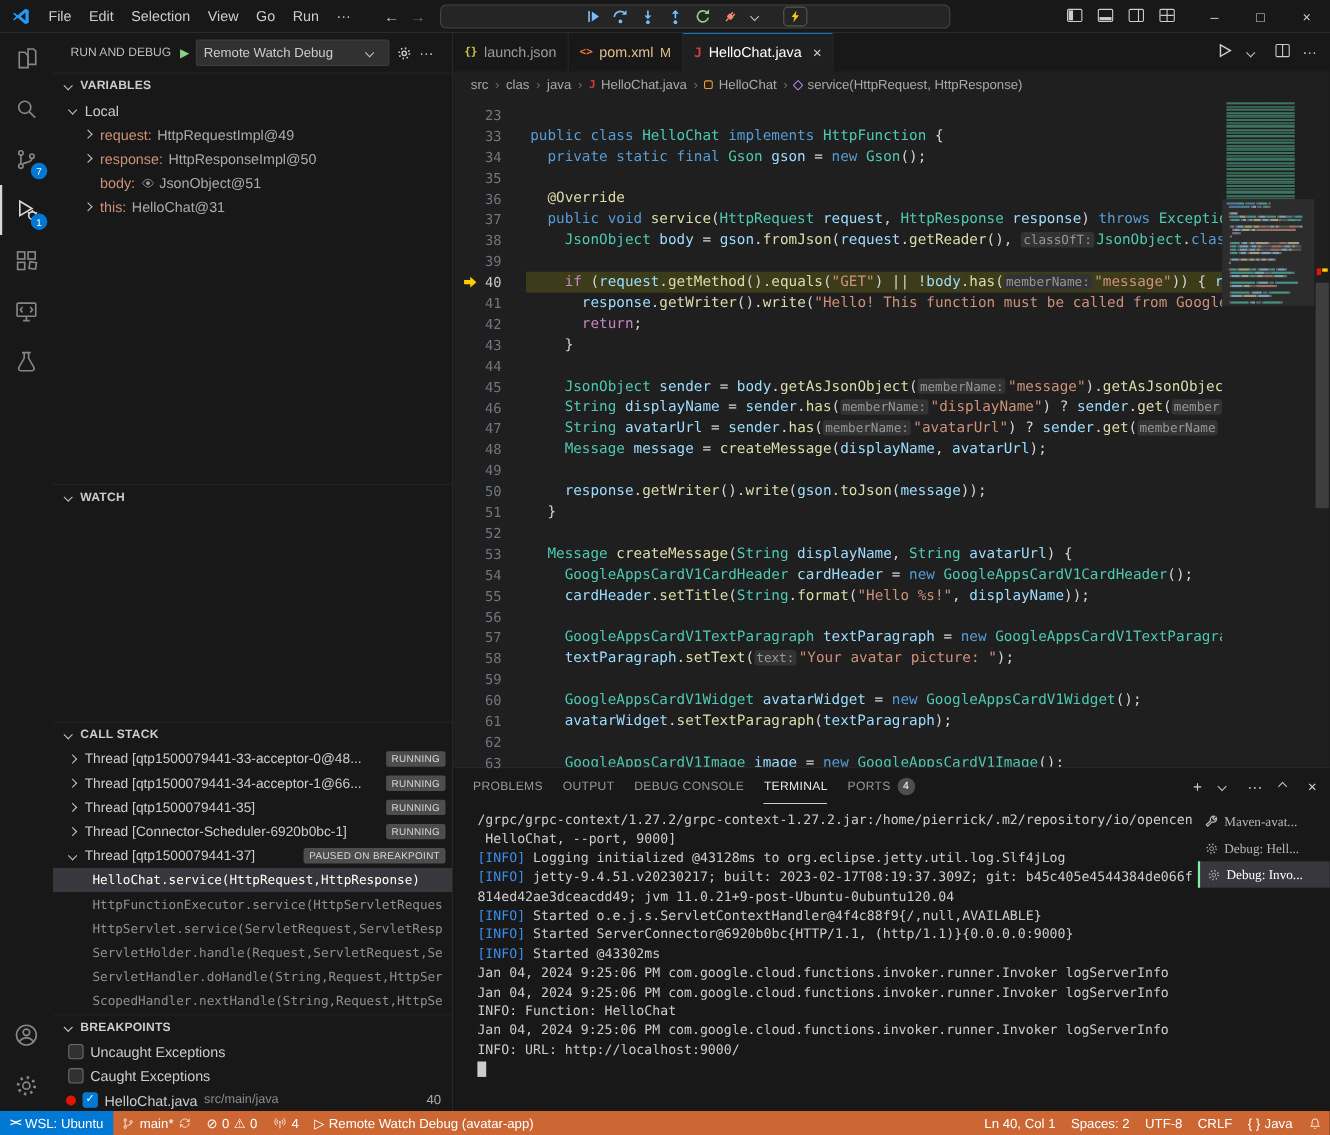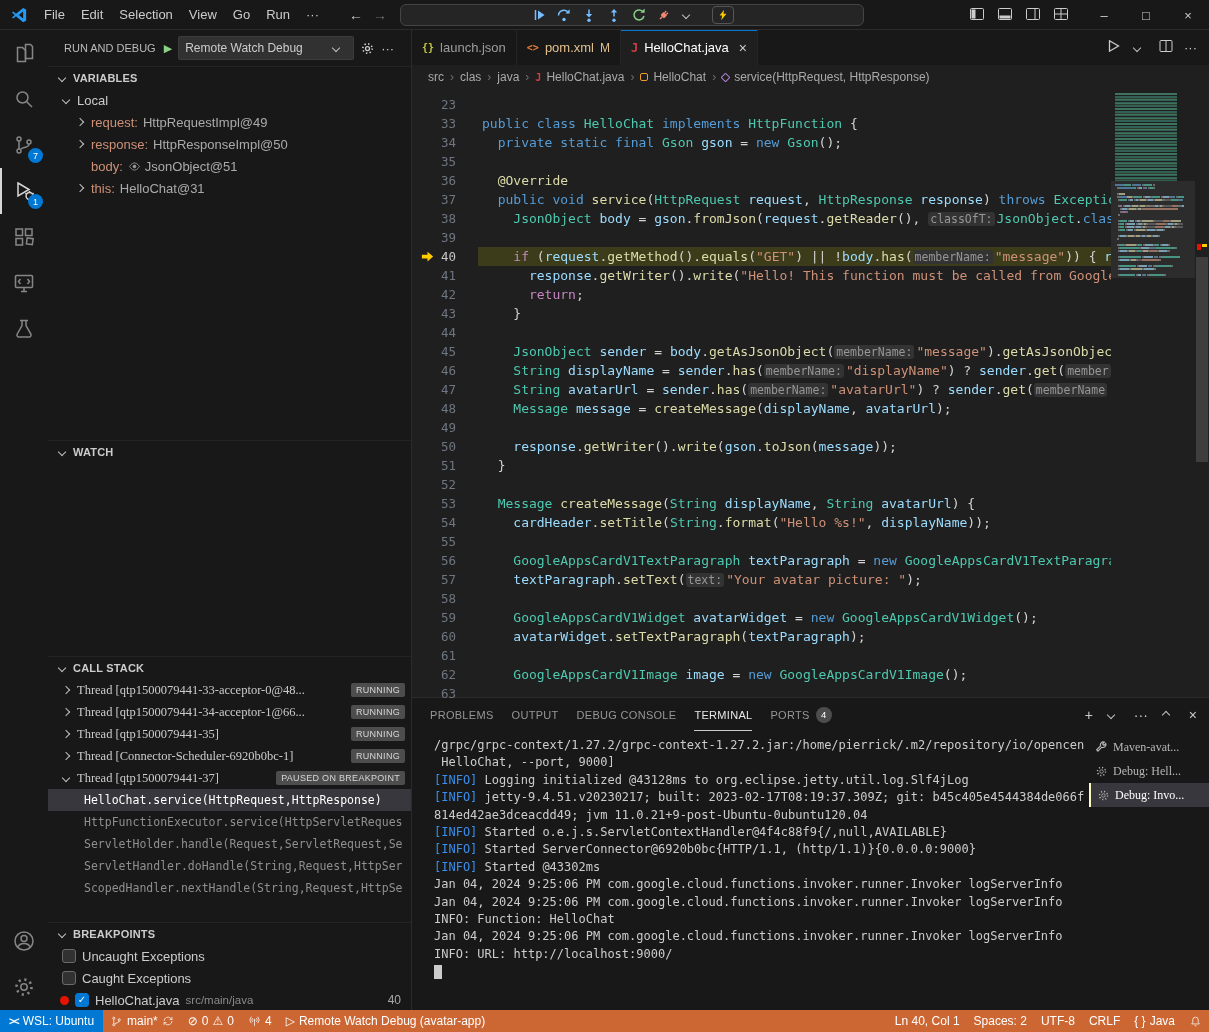--- a/index.html
+++ b/index.html
@@ -54,21 +54,21 @@
   .chev.right{transform:rotate(-45deg);}
   .chev.up{transform:rotate(225deg);}
   .chev-pad{display:inline-block;width:17px;flex:none;}
   .tree-row{height:22px;display:flex;align-items:center;padding-left:12px;white-space:nowrap;overflow:hidden;}
   .scope-label{color:#cccccc;font-size:13px;}
   .var-row{padding-left:26px;}
   .var-name{color:#ce9178;margin-right:5px;}
   .var-val{color:#c3c3c3;opacity:.85;}
   .eye{margin-right:4px;display:flex;align-items:center;}
   .cs-row{padding-left:12px;padding-right:6px;}
-  .cs-row .cs-label{flex:1;min-width:0;overflow:hidden;color:#cccccc;font-size:12.5px;font-family:Liberation Serif, serif;}
+  .cs-row .cs-label{flex:1;min-width:0;overflow:hidden;color:#cccccc;font-size:12.5px;}
   .cs-row.frame{padding-left:36px;align-items:center;}
   .cs-row.frame .cs-label{color:#8f8f8f;font-size:12.5px;font-family:"DejaVu Sans Mono",monospace;font-size:11.5px;}
   .cs-row.frame.selected{background:#37373d;}
   .cs-row.frame.selected .cs-label{color:#ffffff;}
   .cs-badge{flex:none;background:#4d4d4d;color:#d6d6d6;font-size:9px;padding:2px 5px;border-radius:2px;letter-spacing:.3px;}
   .bp-row{height:22px;display:flex;align-items:center;padding:0 10px 0 12px;gap:6px;white-space:nowrap;overflow:hidden;}
   .bp-dot{width:9px;height:9px;border-radius:50%;background:#e51400;flex:none;}
   .bp-check{width:14px;height:14px;border:1px solid #6b6b6b;border-radius:3px;background:#313131;flex:none;font-size:10px;line-height:12px;text-align:center;color:#fff;}
   .bp-check.checked{background:#0078d4;border-color:#0078d4;}
   .bp-label{color:#cccccc;}
@@ -130,21 +130,21 @@
   .panel-tab.active{color:#e7e7e7;box-shadow:inset 0 -1px 0 #cccccc;}
   .panel-badge{min-width:16px;height:16px;border-radius:9px;background:#4d4d4d;color:#fff;font-size:9.5px;display:flex;align-items:center;justify-content:center;padding:0 4px;}
   .panel-actions{margin-left:auto;display:flex;align-items:center;gap:12px;color:#cccccc;font-size:14px;}
   .panel-body{flex:1;display:flex;min-height:0;}
   .terminal{flex:1;padding:6px 0 0 22px;overflow:hidden;font-family:"DejaVu Sans Mono",monospace;font-size:12px;color:#cccccc;}
   .t-line{height:17.4px;line-height:17.4px;white-space:pre;}
   .t-info{color:#3b8eea;}
   .t-cursor{display:inline-block;width:8px;height:14px;background:#cccccc;vertical-align:middle;}
   .term-list{width:120px;flex:none;padding-top:4px;font-family:Liberation Serif, serif;}
   .term-item{height:24px;display:flex;align-items:center;gap:5px;padding:0 4px 0 6px;color:#b6b6b6;font-size:12px;white-space:nowrap;overflow:hidden;}
-  .term-item.active{background:#37373d;border-left:2px solid #fef9c3;color:#ffffff;}
+  .term-item.active{background:#37373d;border-left:2px solid #86efac;color:#ffffff;}
   .term-ic{display:flex;align-items:center;flex:none;}
   .term-ic svg{stroke:#b6b6b6;fill:none;stroke-width:1.4;}
 
   
   .statusbar{height:22px;background:#cc6633;display:flex;align-items:center;color:#ffffff;font-size:12px;flex:none;}
   .sb-item{display:flex;align-items:center;gap:4px;padding:0 7px;height:100%;white-space:nowrap;}
   .sb-remote{background:#0078d4;padding:0 9px;}
   .remote-glyph{font-size:10px;font-weight:bold;letter-spacing:-1px;}
   .sb-right{margin-left:auto;display:flex;align-items:center;height:100%;}
   .sb-item svg{stroke:#ffffff;fill:none;stroke-width:1.4;}
@@ -408,20 +408,23 @@
             <div class="tree-row cs-row thread">
               <span class="chev down"></span>
               <span class="cs-label">Thread [qtp1500079441-37]</span>
               <span class="cs-badge">PAUSED ON BREAKPOINT</span>
             </div>
             <div class="tree-row cs-row frame selected">
               <span class="cs-label">HelloChat.service(HttpRequest,HttpResponse)</span>
             </div>
             <div class="tree-row cs-row frame">
               <span class="cs-label">HttpFunctionExecutor.service(HttpServletReques</span>
+            </div>
+            <div class="tree-row cs-row frame">
+              <span class="cs-label">HttpServlet.service(ServletRequest,ServletResp</span>
             </div>
             <div class="tree-row cs-row frame">
               <span class="cs-label">ServletHolder.handle(Request,ServletRequest,Se</span>
             </div>
             <div class="tree-row cs-row frame">
               <span class="cs-label">ServletHandler.doHandle(String,Request,HttpSer</span>
             </div>
             <div class="tree-row cs-row frame">
               <span class="cs-label">ScopedHandler.nextHandle(String,Request,HttpSe</span>
             </div>
@@ -566,20 +569,21 @@
               <div class="code-line"></div>
               <div class="code-line"><span class="tok-txt">    </span><span class="tok-type">JsonObject</span><span class="tok-txt"> </span><span class="tok-var">sender</span><span class="tok-txt"> = </span><span class="tok-var">body</span><span class="tok-txt">.</span><span class="tok-fn">getAsJsonObject</span><span class="tok-txt">(</span><span class="tok-hint">memberName:</span><span class="tok-str">"message"</span><span class="tok-txt">).</span><span class="tok-fn">getAsJsonObjec</span></div>
               <div class="code-line"><span class="tok-txt">    </span><span class="tok-type">String</span><span class="tok-txt"> </span><span class="tok-var">displayName</span><span class="tok-txt"> = </span><span class="tok-var">sender</span><span class="tok-txt">.</span><span class="tok-fn">has</span><span class="tok-txt">(</span><span class="tok-hint">memberName:</span><span class="tok-str">"displayName"</span><span class="tok-txt">) ? </span><span class="tok-var">sender</span><span class="tok-txt">.</span><span class="tok-fn">get</span><span class="tok-txt">(</span><span class="tok-hint">member</span></div>
               <div class="code-line"><span class="tok-txt">    </span><span class="tok-type">String</span><span class="tok-txt"> </span><span class="tok-var">avatarUrl</span><span class="tok-txt"> = </span><span class="tok-var">sender</span><span class="tok-txt">.</span><span class="tok-fn">has</span><span class="tok-txt">(</span><span class="tok-hint">memberName:</span><span class="tok-str">"avatarUrl"</span><span class="tok-txt">) ? </span><span class="tok-var">sender</span><span class="tok-txt">.</span><span class="tok-fn">get</span><span class="tok-txt">(</span><span class="tok-hint">memberName</span></div>
               <div class="code-line"><span class="tok-txt">    </span><span class="tok-type">Message</span><span class="tok-txt"> </span><span class="tok-var">message</span><span class="tok-txt"> = </span><span class="tok-fn">createMessage</span><span class="tok-txt">(</span><span class="tok-var">displayName</span><span class="tok-txt">, </span><span class="tok-var">avatarUrl</span><span class="tok-txt">);</span></div>
               <div class="code-line"></div>
               <div class="code-line"><span class="tok-txt">    </span><span class="tok-var">response</span><span class="tok-txt">.</span><span class="tok-fn">getWriter</span><span class="tok-txt">().</span><span class="tok-fn">write</span><span class="tok-txt">(</span><span class="tok-var">gson</span><span class="tok-txt">.</span><span class="tok-fn">toJson</span><span class="tok-txt">(</span><span class="tok-var">message</span><span class="tok-txt">));</span></div>
               <div class="code-line"><span class="tok-txt">  }</span></div>
               <div class="code-line"></div>
               <div class="code-line"><span class="tok-txt">  </span><span class="tok-type">Message</span><span class="tok-txt"> </span><span class="tok-fn">createMessage</span><span class="tok-txt">(</span><span class="tok-type">String</span><span class="tok-txt"> </span><span class="tok-var">displayName</span><span class="tok-txt">, </span><span class="tok-type">String</span><span class="tok-txt"> </span><span class="tok-var">avatarUrl</span><span class="tok-txt">) {</span></div>
+              <div class="code-line"><span class="tok-txt">    </span><span class="tok-type">GoogleAppsCardV1CardHeader</span><span class="tok-txt"> </span><span class="tok-var">cardHeader</span><span class="tok-txt"> = </span><span class="tok-kw">new</span><span class="tok-txt"> </span><span class="tok-type">GoogleAppsCardV1CardHeader</span><span class="tok-txt">();</span></div>
               <div class="code-line"><span class="tok-txt">    </span><span class="tok-var">cardHeader</span><span class="tok-txt">.</span><span class="tok-fn">setTitle</span><span class="tok-txt">(</span><span class="tok-type">String</span><span class="tok-txt">.</span><span class="tok-fn">format</span><span class="tok-txt">(</span><span class="tok-str">"Hello %s!"</span><span class="tok-txt">, </span><span class="tok-var">displayName</span><span class="tok-txt">));</span></div>
               <div class="code-line"></div>
               <div class="code-line"><span class="tok-txt">    </span><span class="tok-type">GoogleAppsCardV1TextParagraph</span><span class="tok-txt"> </span><span class="tok-var">textParagraph</span><span class="tok-txt"> = </span><span class="tok-kw">new</span><span class="tok-txt"> </span><span class="tok-type">GoogleAppsCardV1TextParagra</span></div>
               <div class="code-line"><span class="tok-txt">    </span><span class="tok-var">textParagraph</span><span class="tok-txt">.</span><span class="tok-fn">setText</span><span class="tok-txt">(</span><span class="tok-hint">text:</span><span class="tok-str">"Your avatar picture: "</span><span class="tok-txt">);</span></div>
               <div class="code-line"></div>
               <div class="code-line"><span class="tok-txt">    </span><span class="tok-type">GoogleAppsCardV1Widget</span><span class="tok-txt"> </span><span class="tok-var">avatarWidget</span><span class="tok-txt"> = </span><span class="tok-kw">new</span><span class="tok-txt"> </span><span class="tok-type">GoogleAppsCardV1Widget</span><span class="tok-txt">();</span></div>
               <div class="code-line"><span class="tok-txt">    </span><span class="tok-var">avatarWidget</span><span class="tok-txt">.</span><span class="tok-fn">setTextParagraph</span><span class="tok-txt">(</span><span class="tok-var">textParagraph</span><span class="tok-txt">);</span></div>
               <div class="code-line"></div>
               <div class="code-line"><span class="tok-txt">    </span><span class="tok-type">GoogleAppsCardV1Image</span><span class="tok-txt"> </span><span class="tok-var">image</span><span class="tok-txt"> = </span><span class="tok-kw">new</span><span class="tok-txt"> </span><span class="tok-type">GoogleAppsCardV1Image</span><span class="tok-txt">();</span></div>
             </div>

